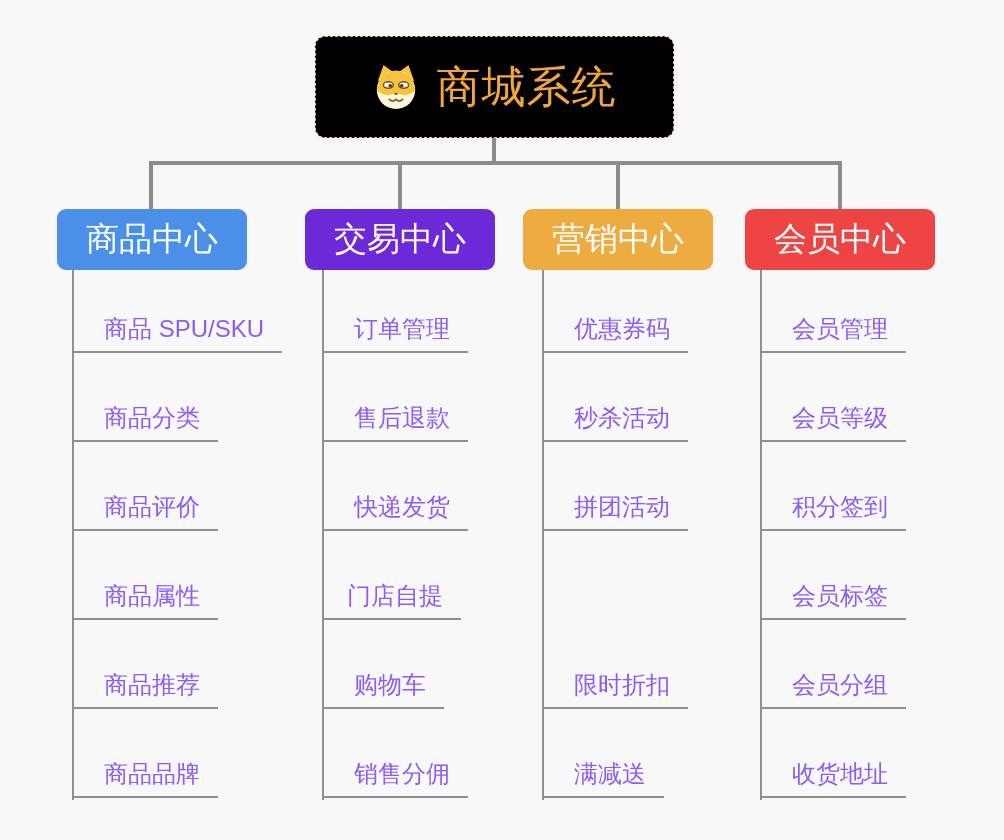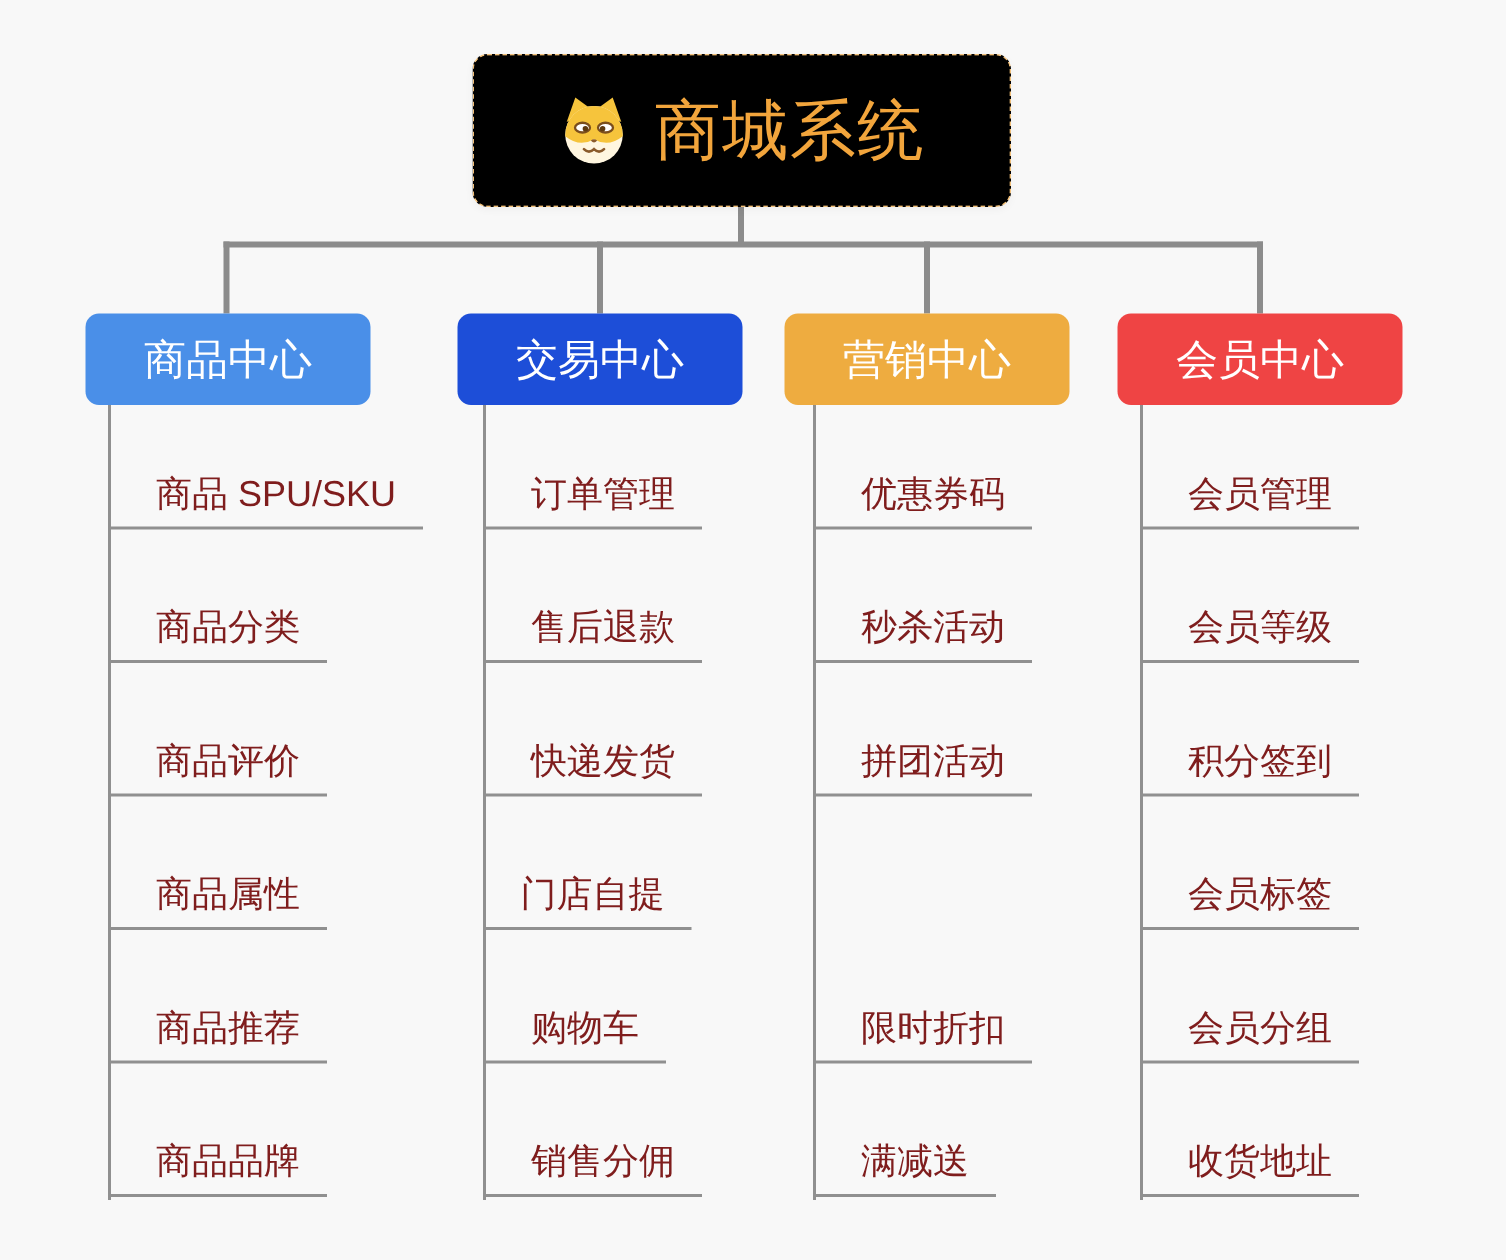--- a/index.html
+++ b/index.html
@@ -40,39 +40,39 @@
   
   .branch-node {
     position: absolute;
     top: 209px;
     width: 190px; height: 61px;
     border-radius: 9px;
     display: flex; align-items: center; justify-content: center;
     cursor: pointer;
   }
   .branch-label {
-    font-size: 28px;
+    font-size: 33px;
     color: #ffffff;
     white-space: nowrap;
   }
   .branch-0 { left: 57px;  background: #4a8fe8; }
-  .branch-1 { left: 305px; background: #1d4ed8; }
+  .branch-1 { left: 305px; background: #6d28d9; }
   .branch-2 { left: 523px; background: #eeac40; }
   .branch-3 { left: 745px; background: #ef4444; }
 
   
   .leaf {
     position: absolute;
     height: 42px;
     width: max-content;
     display: flex; align-items: flex-end;
     padding: 0 18px 6px 32px;
     border-bottom: 2px solid #909090;
     font-size: 24px;
-    color: #7f1d1d;
+    color: #8b5cf6;
     white-space: nowrap;
     cursor: pointer;
   }
 </style>
 </head>
 <body>
 
 <div class="canvas">
 
   <div class="line" style="left:492px; top:138px; width:4px; height:25px;"></div>

